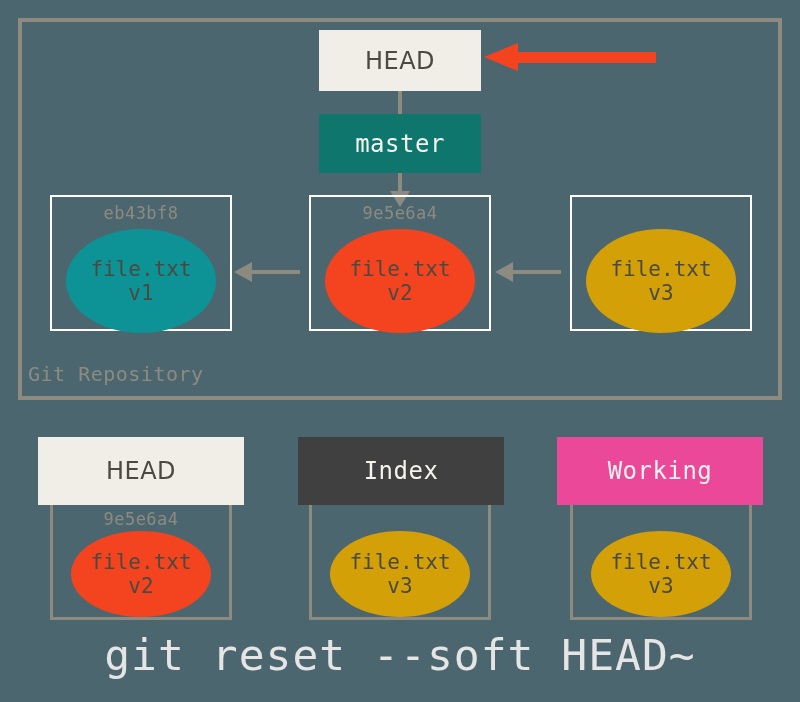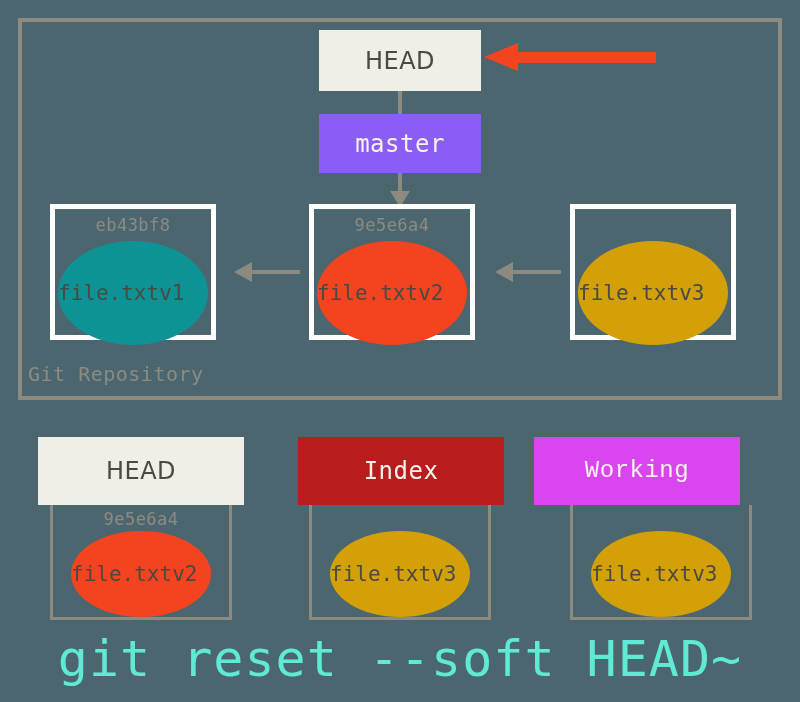--- a/index.html
+++ b/index.html
@@ -61,21 +61,21 @@
     letter-spacing: 0.5px;
   }
 
   
   .master-box {
     position: absolute;
     left: 319px;
     top: 114px;
     width: 162px;
     height: 59px;
-    background: #8b5cf6;
+    background: #0f766e;
     display: flex;
     align-items: center;
     justify-content: center;
   }
   .master-box span {
     font-size: 24px;
     color: #f5f3ec;
     letter-spacing: 0.5px;
   }
 
@@ -104,24 +104,24 @@
     width: 0;
     height: 0;
     border-left: 10px solid transparent;
     border-right: 10px solid transparent;
     border-top: 16px solid #8d8b80;
   }
 
   
   .commit-box {
     position: absolute;
-    top: 204px;
-    width: 166px;
+    top: 195px;
+    width: 182px;
     height: 136px;
-    border: 5px solid #ffffff;
+    border: 2px solid #ffffff;
     box-sizing: border-box;
   }
   .commit-box.c1 { left: 50px; }
   .commit-box.c2 { left: 309px; }
   .commit-box.c3 { left: 570px; }
 
   .commit-hash {
     position: absolute;
     top: 6px;
     left: 0;
@@ -133,21 +133,23 @@
   }
   .blob {
     position: absolute;
     left: 50%;
     transform: translateX(-50%);
     top: 32px;
     width: 142px;
     height: 92px;
     border-radius: 50% / 50%;
     display: flex;
+    flex-direction: column;
     align-items: center;
+    justify-content: center;
     line-height: 1.15;
     font-size: 21px;
     color: #4a4a42;
   }
   .blob.teal { background: #0d9396; }
   .blob.red  { background: #f4441f; }
   .blob.gold { background: #d3a007; }
   .blob.wide { width: 150px; height: 104px; }
 
   
@@ -197,22 +199,22 @@
     top: 437px;
     width: 206px;
     height: 68px;
     display: flex;
     align-items: center;
     justify-content: center;
     text-align: center;
     line-height: 1.18;
   }
   .panel-header.head  { left: 38px;  background: #f0eee6; }
-  .panel-header.index { left: 298px; background: #b91c1c; }
-  .panel-header.wdir  { left: 534px; background: #d946ef; font-family: Liberation Mono, monospace; }
+  .panel-header.index { left: 298px; background: #404040; }
+  .panel-header.wdir  { left: 557px; background: #ec4899; }
 
   .panel-header span {
     font-size: 24px;
     letter-spacing: 0.5px;
   }
   .panel-header.head span {
     font-family: "DejaVu Sans", "Liberation Sans", sans-serif;
     color: #4a4a42;
   }
   .panel-header.index span,
@@ -238,22 +240,22 @@
     height: 86px;
   }
 
   
   .caption {
     position: absolute;
     left: 0;
     top: 630px;
     width: 800px;
     text-align: center;
-    font-size: 50px;
-    color: #5eead4;
+    font-size: 43px;
+    color: #e5e5e5;
     letter-spacing: 1px;
     white-space: nowrap;
   }
 </style>
 </head>
 <body>
 
 <div class="stage">
 
   <div class="repo-frame"></div>

